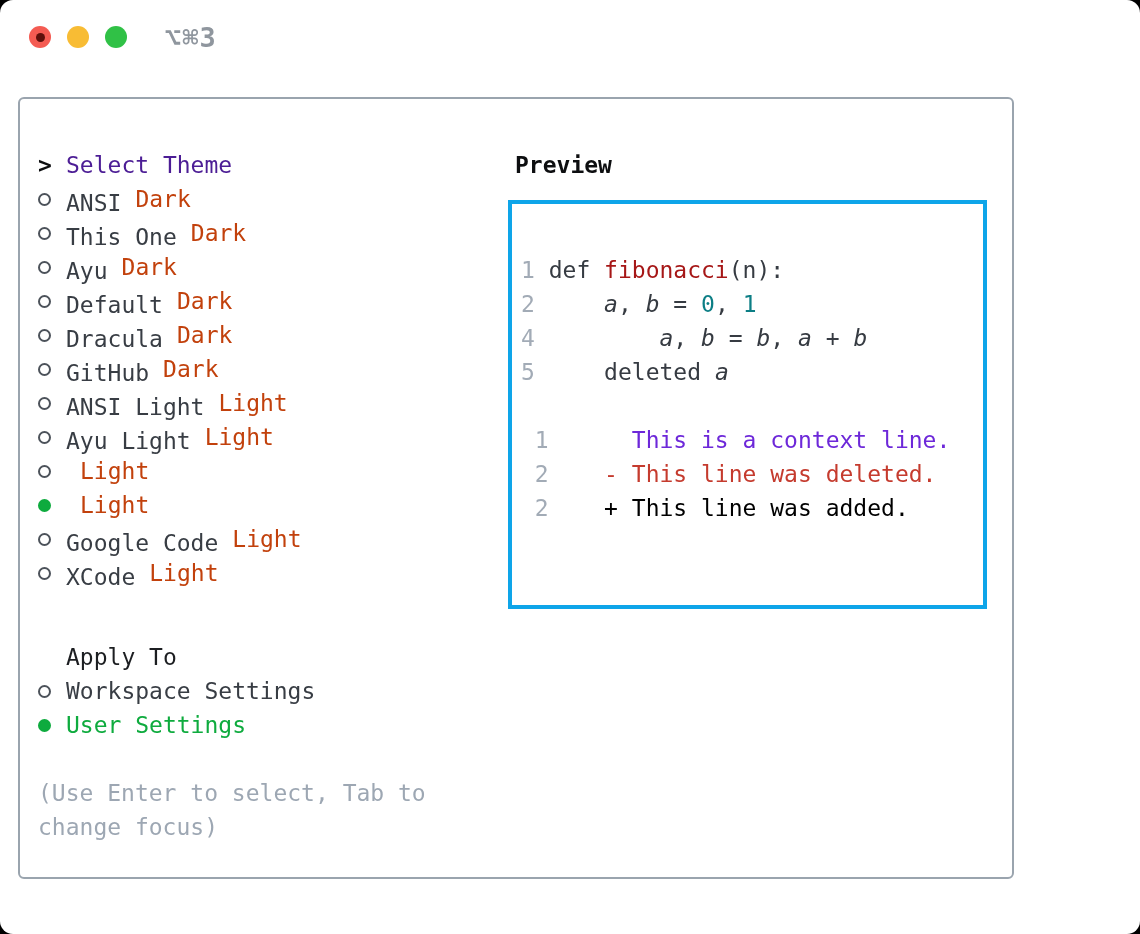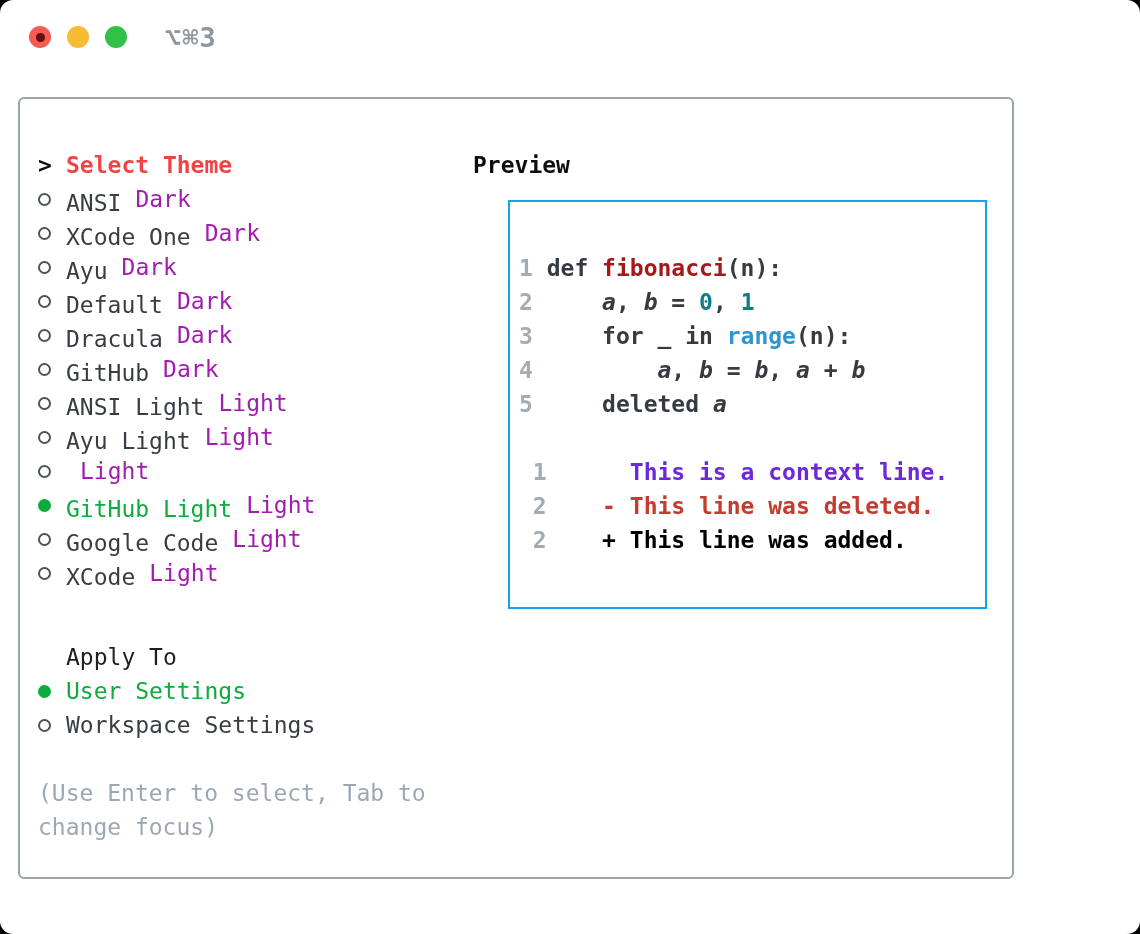--- a/index.html
+++ b/index.html
@@ -27,43 +27,43 @@
   .panel{
     position:absolute;left:18px;top:97px;width:996px;height:782px;
     border:2px solid #9aa4ae;border-radius:6px;box-sizing:border-box;background:#fff;
   }
   .panel *{box-sizing:border-box;}
   
   .left-col{position:absolute;left:18px;top:49px;width:445px;font-size:23px;}
   .row{height:34px;display:flex;align-items:center;white-space:pre;}
   .marker-cell{width:28px;flex:none;display:flex;align-items:center;}
   .prompt{font-weight:bold;color:#0d0e10;font-size:23px;}
-  .list-header-label{font-weight:bold;color:#ef4444;}
+  .list-header-label{font-weight:normal;color:#4c1d95;}
   .dot{width:13px;height:13px;border-radius:50%;border:2px solid #4c525a;}
   .dot.filled{background:#0eab3e;border-color:#0eab3e;}
   .theme-name{color:#383d44;margin-top:7px;}
   .theme-row.selected .theme-name{color:#0eab3e;}
-  .tag{color:#a21caf;margin-left:14px;}
+  .tag{color:#c2410c;margin-left:14px;}
   .apply-header{margin-top:50px;}
   .apply-header-label{color:#1c1e21;}
   .apply-label{color:#383d44;}
   .apply-row.selected .apply-label{color:#0eab3e;}
   .help-text{
     margin-top:34px;color:#9da7b3;line-height:34px;width:450px;
     white-space:normal;
   }
   
   .preview-title{
-    position:absolute;left:453px;top:49px;height:34px;line-height:34px;
+    position:absolute;left:495px;top:49px;height:34px;line-height:34px;
     font-size:23px;font-weight:bold;color:#0d0e10;
   }
   .preview-box{
     position:absolute;left:488px;top:101px;width:479px;height:409px;
-    border:2px solid #0ea5e9;background:#fff;
-    padding:49px 0 0 9px;overflow:hidden;font-weight:bold;
+    border:4px solid #0ea5e9;background:#fff;
+    padding:49px 0 0 9px;overflow:hidden;
   }
   .code-line{height:34px;line-height:34px;font-size:23px;white-space:pre;}
   .ln{color:#a2abb6;}
   .code{color:#363b42;}
   .fn{color:#a61717;}
   .var{color:#363b42;font-style:italic;}
   .num{color:#0c7e85;}
   .call{color:#3094ce;}
   .ctx{color:#6d28d9;}
   .del{color:#c53b2e;}
@@ -92,21 +92,21 @@
         <span class="list-header-label">Select Theme</span>
       </div>
 
       <div class="row theme-row">
         <span class="marker-cell"><span class="dot"></span></span>
         <span class="theme-name">ANSI</span>
         <span class="tag">Dark</span>
       </div>
       <div class="row theme-row">
         <span class="marker-cell"><span class="dot"></span></span>
-        <span class="theme-name">XCode One</span>
+        <span class="theme-name">This One</span>
         <span class="tag">Dark</span>
       </div>
       <div class="row theme-row">
         <span class="marker-cell"><span class="dot"></span></span>
         <span class="theme-name">Ayu</span>
         <span class="tag">Dark</span>
       </div>
       <div class="row theme-row">
         <span class="marker-cell"><span class="dot"></span></span>
         <span class="theme-name">Default</span>
@@ -131,59 +131,57 @@
         <span class="marker-cell"><span class="dot"></span></span>
         <span class="theme-name">Ayu Light</span>
         <span class="tag">Light</span>
       </div>
       <div class="row theme-row">
         <span class="marker-cell"><span class="dot"></span></span>
         <span class="tag">Light</span>
       </div>
       <div class="row theme-row selected">
         <span class="marker-cell"><span class="dot filled"></span></span>
-        <span class="theme-name">GitHub Light</span>
         <span class="tag">Light</span>
       </div>
       <div class="row theme-row">
         <span class="marker-cell"><span class="dot"></span></span>
         <span class="theme-name">Google Code</span>
         <span class="tag">Light</span>
       </div>
       <div class="row theme-row">
         <span class="marker-cell"><span class="dot"></span></span>
         <span class="theme-name">XCode</span>
         <span class="tag">Light</span>
       </div>
 
       <div class="row apply-header">
         <span class="marker-cell"></span>
         <span class="apply-header-label">Apply To</span>
       </div>
+      <div class="row apply-row">
+        <span class="marker-cell"><span class="dot"></span></span>
+        <span class="apply-label">Workspace Settings</span>
+      </div>
       <div class="row apply-row selected">
         <span class="marker-cell"><span class="dot filled"></span></span>
         <span class="apply-label">User Settings</span>
-      </div>
-      <div class="row apply-row">
-        <span class="marker-cell"><span class="dot"></span></span>
-        <span class="apply-label">Workspace Settings</span>
       </div>
 
       <div class="help-text">(Use Enter to select, Tab to change focus)</div>
     </div>
 
     <div class="preview-title">Preview</div>
 
     <div class="preview-box">
 
       <div class="code-line"><span class="ln">1 </span><span class="code">def </span><span class="fn">fibonacci</span><span class="code">(n):</span></div>
 
       <div class="code-line"><span class="ln">2 </span><span class="code">    </span><span class="var">a</span><span class="code">, </span><span class="var">b</span><span class="code"> = </span><span class="num">0</span><span class="code">, </span><span class="num">1</span></div>
 
-      <div class="code-line"><span class="ln">3 </span><span class="code">    for _ in </span><span class="call">range</span><span class="code">(n):</span></div>
 
       <div class="code-line"><span class="ln">4 </span><span class="code">        </span><span class="var">a</span><span class="code">, </span><span class="var">b</span><span class="code"> = </span><span class="var">b</span><span class="code">, </span><span class="var">a</span><span class="code"> + </span><span class="var">b</span></div>
 
       <div class="code-line"><span class="ln">5 </span><span class="code">    deleted </span><span class="var">a</span></div>
 
       <div class="code-line"></div>
 
       <div class="code-line"><span class="ln"> 1</span><span class="ctx">      This is a context line.</span></div>
 
       <div class="code-line"><span class="ln"> 2</span><span class="del">    - This line was deleted.</span></div>

